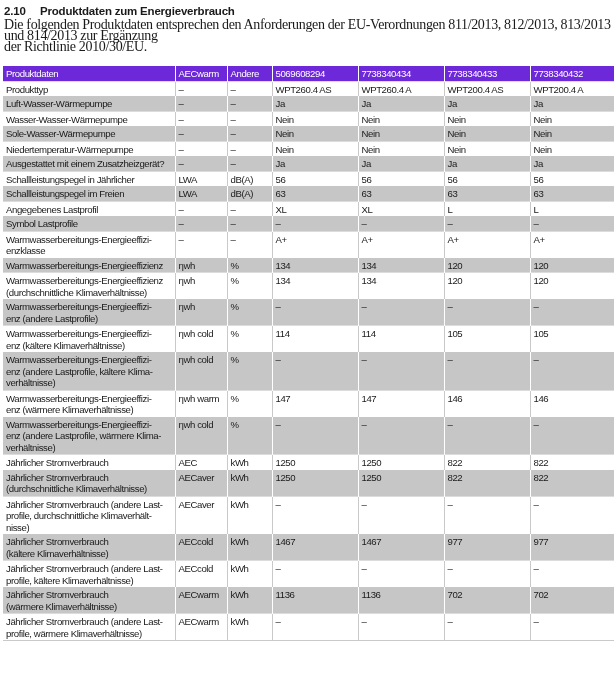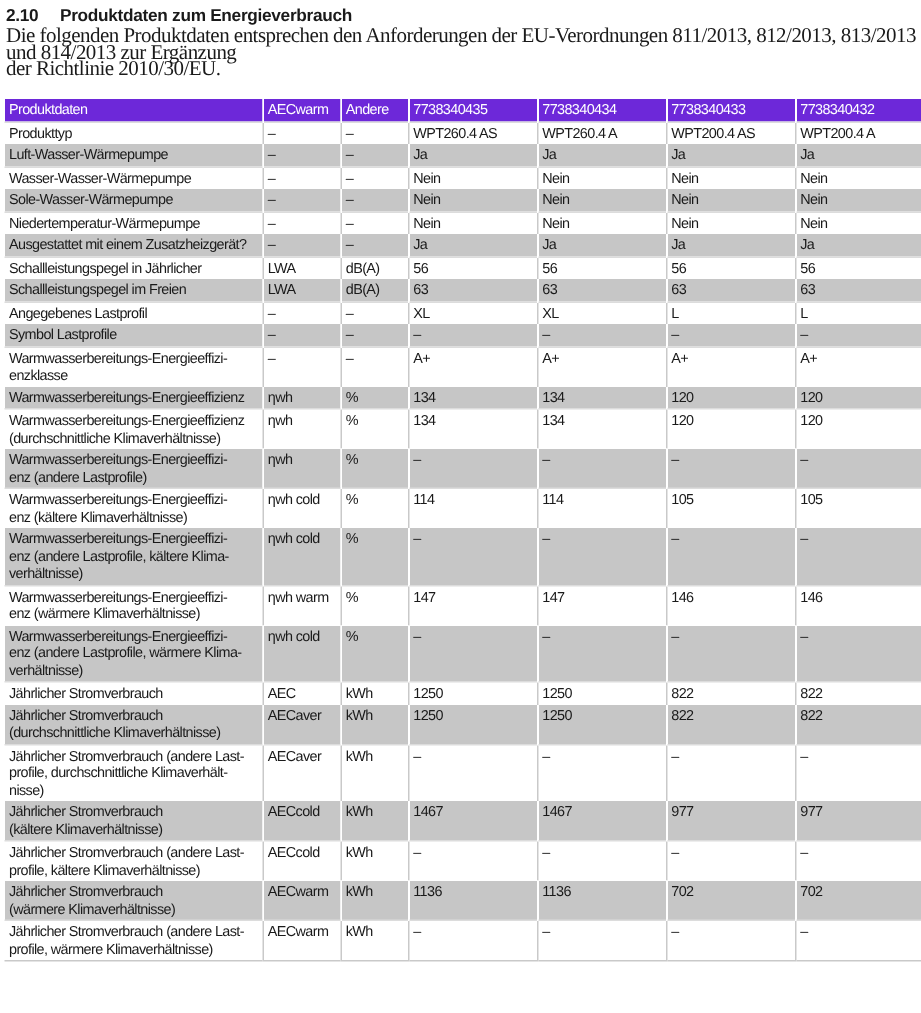--- a/index.html
+++ b/index.html
@@ -74,21 +74,21 @@
       <col style="width:86px">
         <col style="width:86px">
         <col style="width:86px">
         <col style="width:87px">
     </colgroup>
     <thead>
       <tr>
           <th>Produktdaten</th>
           <th>AECwarm</th>
           <th>Andere</th>
-          <th>7738340435</th>
+          <th>5069608294</th>
           <th>7738340434</th>
           <th>7738340433</th>
           <th>7738340432</th>
         </tr>
     </thead>
     <tbody>
         <tr class="white">
           <td class="label">Produkttyp</td>
           <td>–</td>
           <td>–</td>

